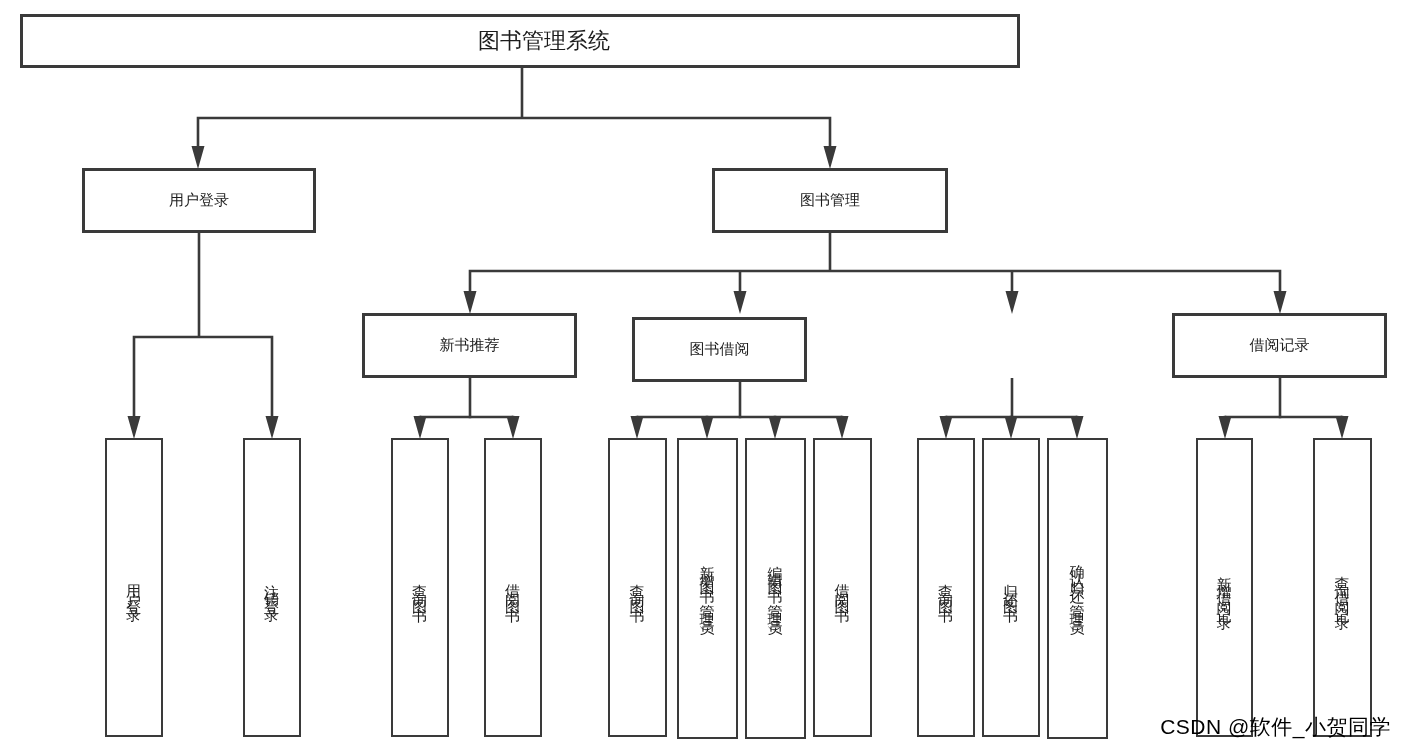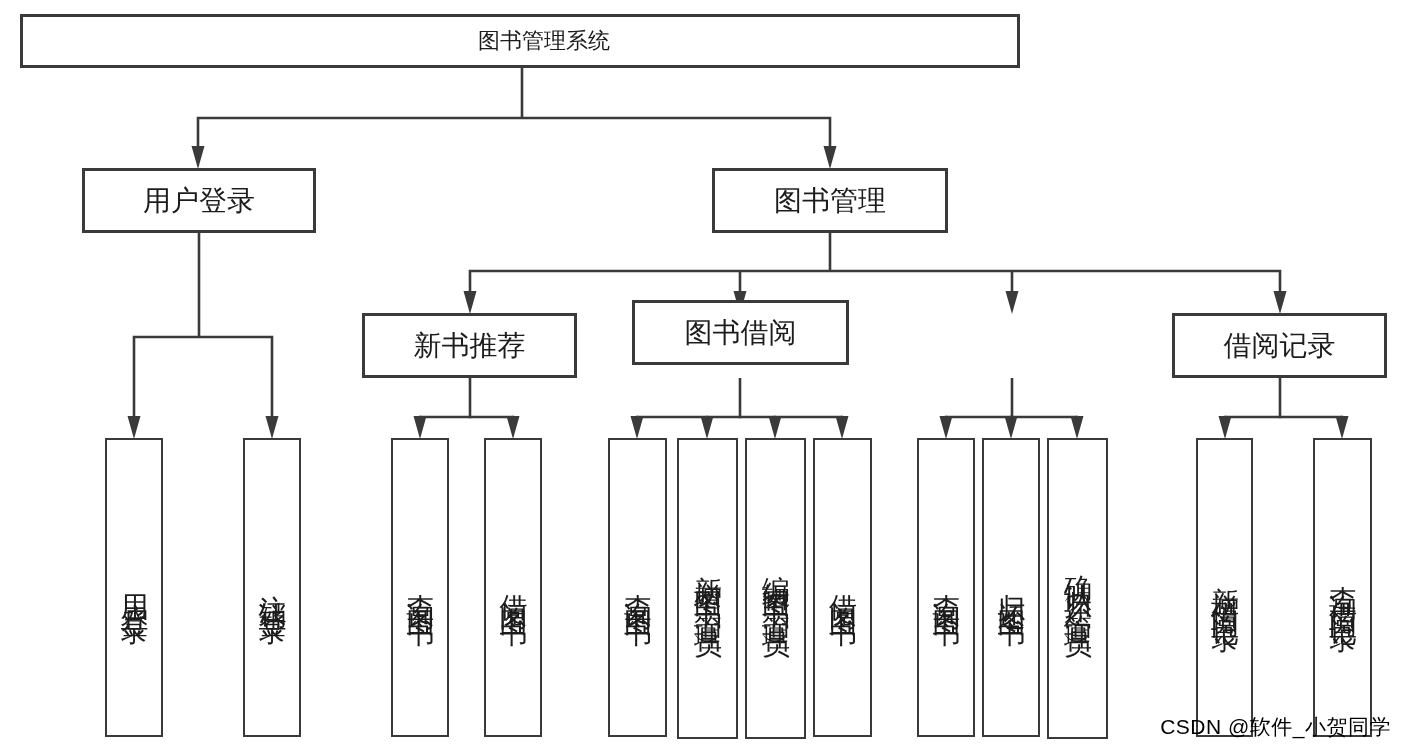--- a/index.html
+++ b/index.html
@@ -18,21 +18,21 @@
   }
   .node {
     position: absolute;
     box-sizing: border-box;
     background: #ffffff;
     border: 3px solid #3a3a3a;
     display: flex;
     align-items: center;
     justify-content: center;
     color: #1c1c1c;
-    font-size: 28px;
+    font-size: 15px;
     white-space: nowrap;
   }
   .node.title { font-size: 22px; }
   .node.tall {
     border-width: 2.5px;
   }
   .vtext {
     writing-mode: vertical-rl;
     text-orientation: mixed;
     letter-spacing: 8px;
@@ -89,21 +89,21 @@
       M1218.5 416 L1231.5 416 L1225 439 Z
       M1335.5 416 L1348.5 416 L1342 439 Z"></path>
   </svg>
 
   <div class="node title" style="left:20px; top:14px; width:1000px; height:54px;padding-left:48px;">图书管理系统</div>
 
   <div class="node" style="left:82px; top:168px; width:234px; height:65px;">用户登录</div>
   <div class="node" style="left:362px; top:313px; width:215px; height:65px;">新书推荐</div>
 
   <div class="node" style="left:712px; top:168px; width:236px; height:65px;">图书管理</div>
-  <div class="node" style="left:632px; top:300px; width:217px; height:65px;">图书借阅</div>
+  <div class="node" style="left:632px; top:317px; width:175px; height:65px;">图书借阅</div>
   <div class="node" style="left:1172px; top:313px; width:215px; height:65px;">借阅记录</div>
 
   <div class="node tall vtext" style="left:105px; top:438px; width:58px; height:299px;">用户登录</div>
   <div class="node tall vtext" style="left:243px; top:438px; width:58px; height:299px;">注销登录</div>
 
   <div class="node tall vtext" style="left:391px; top:438px; width:58px; height:299px;">查询图书</div>
   <div class="node tall vtext" style="left:484px; top:438px; width:58px; height:299px;">借阅图书</div>
 
   <div class="node tall vtext" style="left:608px; top:438px; width:59px; height:299px;">查询图书</div>
   <div class="node tall vtext" style="left:677px; top:438px; width:61px; height:301px;">新增图书（管理员）</div>

